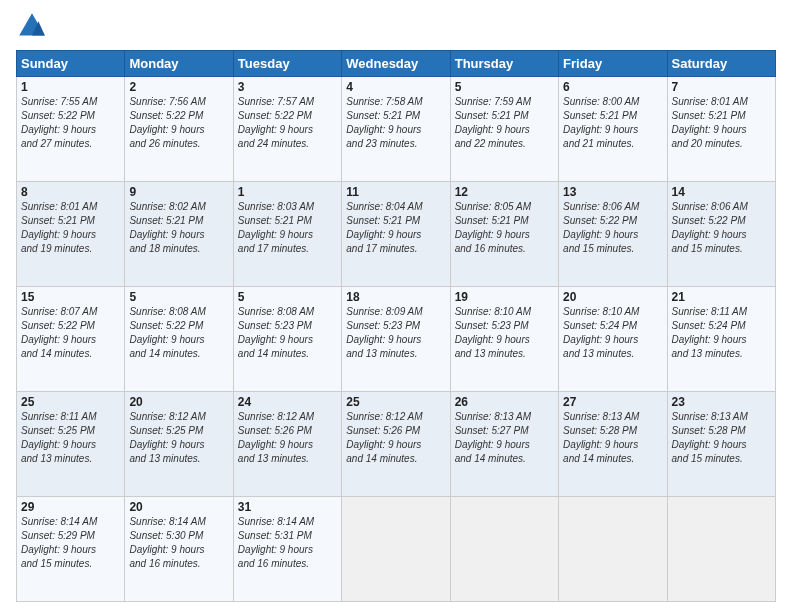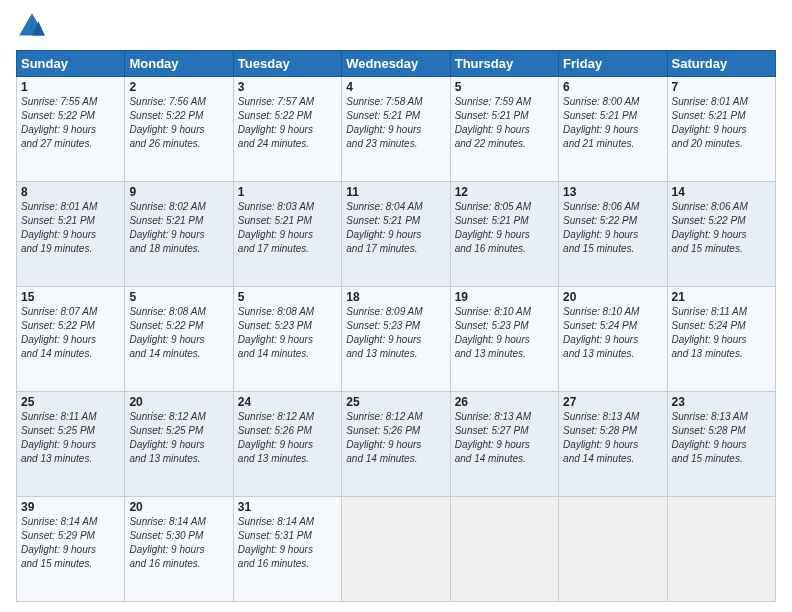--- a/index.html
+++ b/index.html
@@ -247,21 +247,21 @@
             <span class="day-number">27</span>
             <div class="day-info">Sunrise: 8:13 AM<br>Sunset: 5:28 PM<br>Daylight: 9 hours<br>and 14 minutes.</div>
           </td>
           <td>
             <span class="day-number">23</span>
             <div class="day-info">Sunrise: 8:13 AM<br>Sunset: 5:28 PM<br>Daylight: 9 hours<br>and 15 minutes.</div>
           </td>
         </tr>
         <tr>
           <td>
-            <span class="day-number">39</span>
+            <span class="day-number">29</span>
             <div class="day-info">Sunrise: 8:14 AM<br>Sunset: 5:29 PM<br>Daylight: 9 hours<br>and 15 minutes.</div>
           </td>
           <td>
             <span class="day-number">20</span>
             <div class="day-info">Sunrise: 8:14 AM<br>Sunset: 5:30 PM<br>Daylight: 9 hours<br>and 16 minutes.</div>
           </td>
           <td>
             <span class="day-number">31</span>
             <div class="day-info">Sunrise: 8:14 AM<br>Sunset: 5:31 PM<br>Daylight: 9 hours<br>and 16 minutes.</div>
           </td>

